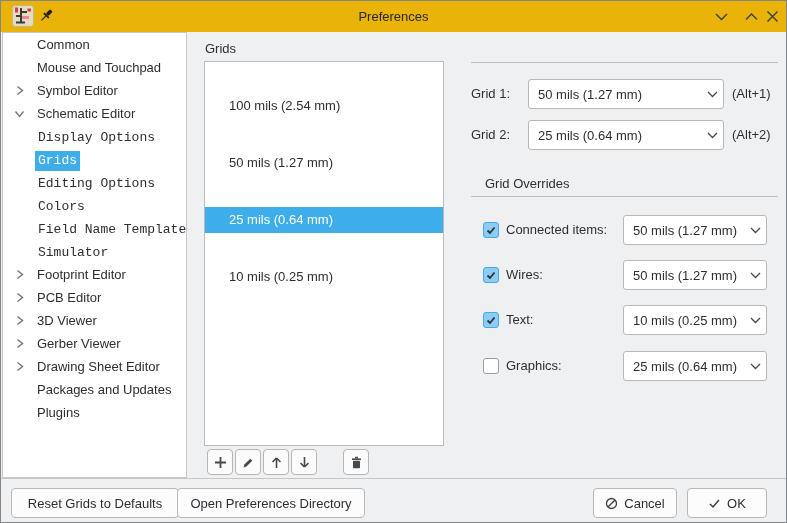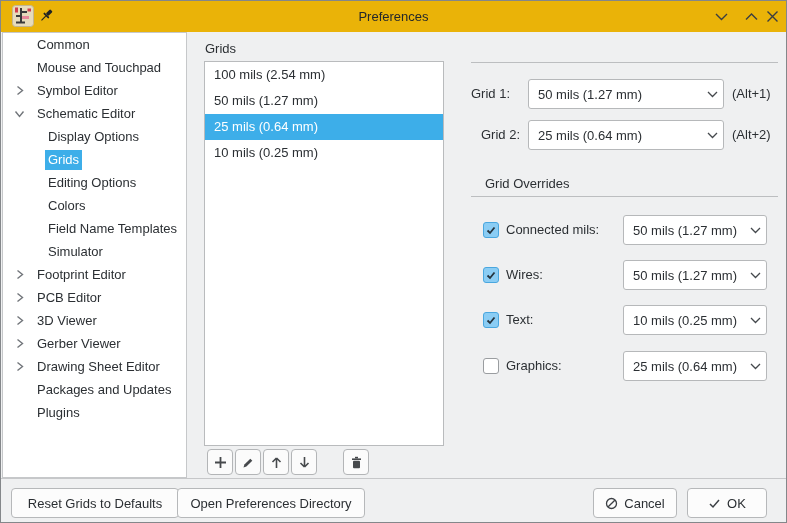--- a/index.html
+++ b/index.html
@@ -11,26 +11,26 @@
   .pin-icon{position:absolute;left:38px;top:7px;width:16px;height:16px;}
   .win-title{position:absolute;left:0;top:0;width:100%;height:31px;line-height:31px;text-align:center;color:#24282b;}
   .win-ctl{position:absolute;top:8px;width:17px;height:15px;cursor:default;}
   .ctl-min{left:712px}.ctl-max{left:742px}.ctl-close{left:763px}
   
   .sidebar{position:absolute;left:1px;top:31px;width:185px;height:446px;background:#ffffff;border:1px solid #c6c8ca;box-sizing:border-box;overflow:hidden;}
   .tree-row{position:relative;height:23px;line-height:23px;white-space:nowrap;}
   .tree-row .arrow{position:absolute;left:10px;top:5px;width:13px;height:13px;}
   .tlabel{display:inline-block;line-height:20px;margin-top:1px;padding:0 3px;}
   .d1 .tlabel{margin-left:31px;}
-  .d2 .tlabel{margin-left:42px;}
+  .d2 .tlabel{margin-left:32px;font-family:Liberation Mono, monospace;}
   .tlabel.selected{background:#3daee9;color:#ffffff;}
   
   .grids-label{position:absolute;left:204px;top:40px;color:#2b2f33;}
   .listbox{position:absolute;left:203px;top:60px;width:240px;height:385px;background:#ffffff;border:1px solid #b9bbbd;box-sizing:border-box;}
-  .list-item{height:26px;line-height:26px;padding-left:9px;}
+  .list-item{height:26px;line-height:26px;padding-left:24px;margin-top:31px;}
   .list-item.selected{background:#3daee9;color:#ffffff;}
   .tbtn{position:absolute;top:448px;width:26px;height:26px;background:#fbfbfb;border:1px solid #b3b5b7;border-radius:4px;box-sizing:border-box;display:flex;align-items:center;justify-content:center;}
   
   .sec-title{position:absolute;color:#2b2f33;}
   .sec-line{position:absolute;left:470px;width:307px;height:1px;background:#bcbec0;}
   .form-label{position:absolute;line-height:30px;}
   .dropdown{position:absolute;height:30px;background:#ffffff;border:1px solid #b6b8ba;border-radius:3px;box-sizing:border-box;display:flex;align-items:center;cursor:default;}
   .dd-text{flex:1;padding-left:9px;white-space:nowrap;overflow:hidden;}
   .dd-chevron{width:22px;display:flex;justify-content:center;align-items:center;}
   .checkbox{position:absolute;width:16px;height:16px;background:#ffffff;border:1px solid #9a9da0;border-radius:3px;box-sizing:border-box;display:flex;align-items:center;justify-content:center;}
@@ -208,40 +208,40 @@
   <div class="dropdown" style="left:527px;top:78px;width:196px">
     <span class="dd-text">50 mils (1.27 mm)</span>
     <span class="dd-chevron">
         <svg width="11" height="7" viewBox="0 0 11 7">
           <polyline points="1,1 5.5,5.5 10,1" fill="none" stroke="#45494d" stroke-width="1.3"></polyline>
         </svg>
       </span>
   </div>
   <div class="form-label" style="left:731px;top:78px">(Alt+1)</div>
 
-  <div class="form-label" style="left:470px;top:119px;width:49px;text-align:right">Grid 2:</div>
+  <div class="form-label" style="left:470px;top:119px;width:49px;text-align:left">Grid 2:</div>
   <div class="dropdown" style="left:527px;top:119px;width:196px">
     <span class="dd-text">25 mils (0.64 mm)</span>
     <span class="dd-chevron">
         <svg width="11" height="7" viewBox="0 0 11 7">
           <polyline points="1,1 5.5,5.5 10,1" fill="none" stroke="#45494d" stroke-width="1.3"></polyline>
         </svg>
       </span>
   </div>
   <div class="form-label" style="left:731px;top:119px">(Alt+2)</div>
 
   <div class="sec-title" style="left:484px;top:175px">Grid Overrides</div>
   <div class="sec-line" style="top:195px"></div>
 
   <span class="checkbox checked" style="left:482px;top:221px">
     <svg width="12" height="12" viewBox="0 0 12 12">
         <polyline points="2.5,6.5 5,9 9.5,3.5" fill="none" stroke="#26343f" stroke-width="1.8"></polyline>
       </svg>
   </span>
-  <div class="form-label" style="left:505px;top:214px">Connected mils:</div>
+  <div class="form-label" style="left:505px;top:214px">Connected items:</div>
   <div class="dropdown" style="left:622px;top:214px;width:144px">
     <span class="dd-text">50 mils (1.27 mm)</span>
     <span class="dd-chevron">
         <svg width="11" height="7" viewBox="0 0 11 7">
           <polyline points="1,1 5.5,5.5 10,1" fill="none" stroke="#45494d" stroke-width="1.3"></polyline>
         </svg>
       </span>
   </div>
 
   <span class="checkbox checked" style="left:482px;top:266px">

